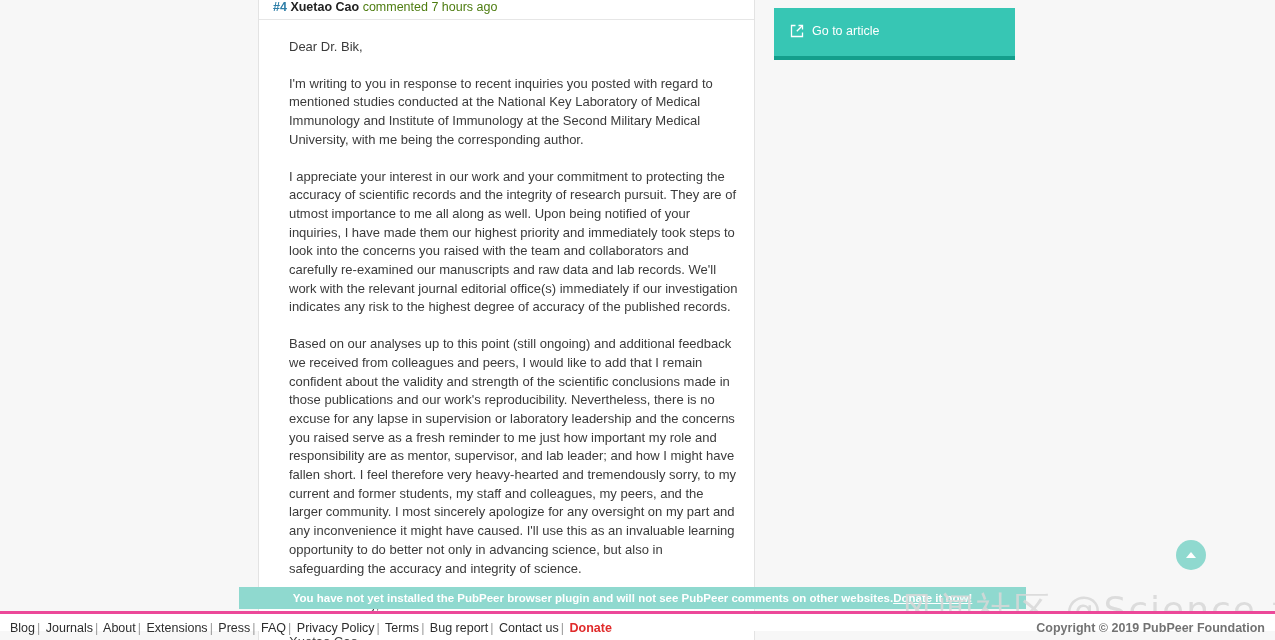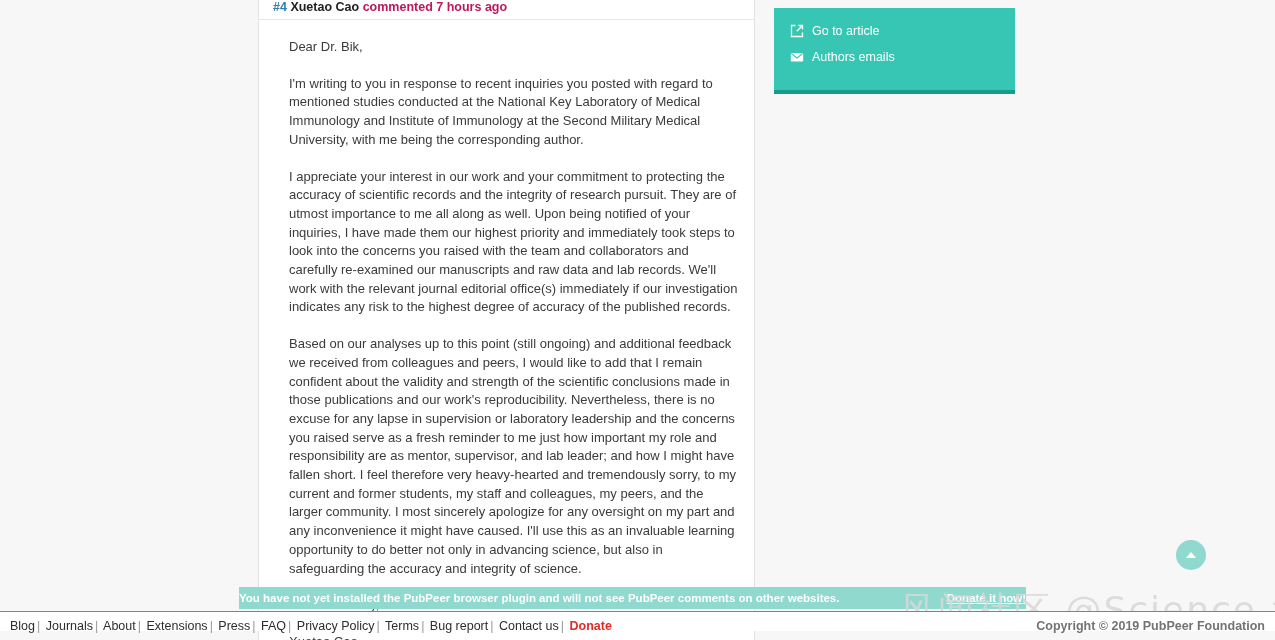--- a/index.html
+++ b/index.html
@@ -40,22 +40,22 @@
   }
   .comment-header .cnum {
     color: #2f7fa8;
     font-weight: bold;
   }
   .comment-header .cauthor {
     color: #222;
     font-weight: bold;
   }
   .comment-header .cmeta {
-    color: #be185d;
-    font-weight: bold;
+    color: #4d7c0f;
+    font-weight: normal;
   }
   .comment-body {
     padding: 18px 14px 14px 14px;
   }
   .comment-body p {
     margin: 0 0 18px 16px;
     line-height: 18.7px;
     font-size: 13px;
     color: #3b3b3b;
     text-align: left;
@@ -65,21 +65,21 @@
   }
 
   
   .side-box {
     position: absolute;
     left: 774px;
     top: 8px;
     width: 241px;
     background: #37c6b4;
     border-bottom: 4px solid #139e8c;
-    padding: 10px 0 20px 0;
+    padding: 10px 0 12px 0;
     box-sizing: border-box;
   }
   .side-link {
     display: flex;
     align-items: center;
     gap: 8px;
     color: #ffffff;
     font-size: 12.5px;
     padding: 6px 0 6px 16px;
     line-height: 14px;
@@ -123,21 +123,21 @@
     left: 239px;
     top: 587px;
     width: 787px;
     height: 22px;
     background: #8fd9cf;
     color: #ffffff;
     font-size: 11.5px;
     font-weight: bold;
     display: flex;
     align-items: center;
-    justify-content: space-between;
+    justify-content: center;
     box-sizing: border-box;
   }
   .plugin-banner .install {
     color: #ffffff;
     text-decoration: underline;
     font-weight: bold;
     cursor: pointer;
   }
 
   
@@ -155,21 +155,21 @@
   }
 
   
   .footer {
     position: absolute;
     left: 0;
     top: 611px;
     width: 1275px;
     height: 20px;
     background: #ffffff;
-    border-top: 1px solid #ec4899;
+    border-top: 3px solid #ec4899;
     box-sizing: border-box;
   }
   .footer-links {
     position: absolute;
     left: 10px;
     top: 7px;
     font-size: 12.5px;
     color: #444;
     white-space: nowrap;
   }
@@ -222,29 +222,20 @@
       <svg width="14" height="14" viewBox="0 0 14 14">
         <path d="M5.5 1.5H1.5V12.5H12.5V8.5" fill="none" stroke="#ffffff" stroke-width="1.3"></path>
         <path d="M8.5 1.5H12.5V5.5" fill="none" stroke="#ffffff" stroke-width="1.3"></path>
         <path d="M12.5 1.5L6.8 7.2" fill="none" stroke="#ffffff" stroke-width="1.3"></path>
       </svg>
     </span>
     <span>Go to article</span>
   </div>
 
 
-  <div class="side-link">
-    <span class="ico">
-      <svg width="14" height="14" viewBox="0 0 14 14">
-        <rect x="0.8" y="3" width="12.4" height="8.4" rx="1" fill="#ffffff"></rect>
-        <path d="M1.4 3.6L7 8L12.6 3.6" fill="none" stroke="#37c6b4" stroke-width="1.2"></path>
-      </svg>
-    </span>
-    <span>Authors emails</span>
-  </div>
 
 </div>
 
 <div class="scroll-top">
   <span class="arrow"></span>
 </div>
 
 <div class="plugin-banner">
   <span>You have not yet installed the PubPeer browser plugin and will not see PubPeer comments on other websites.</span>
   <span class="install">Donate it now!</span>

